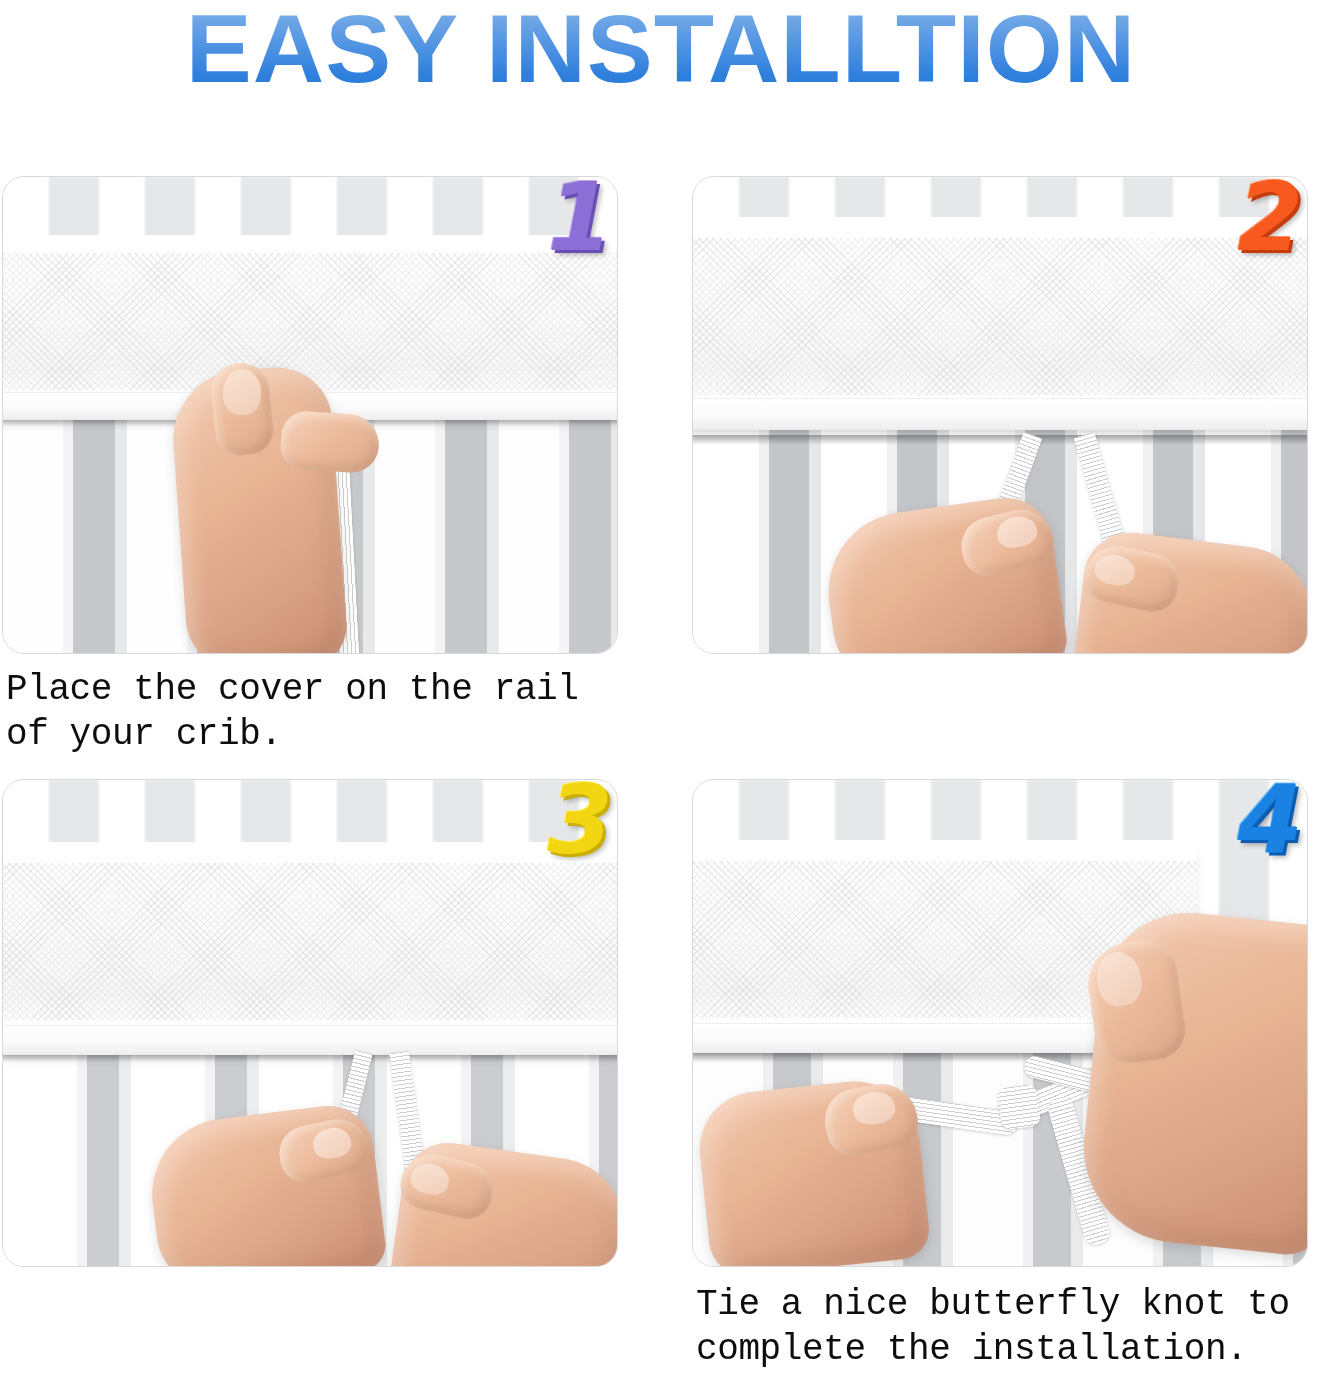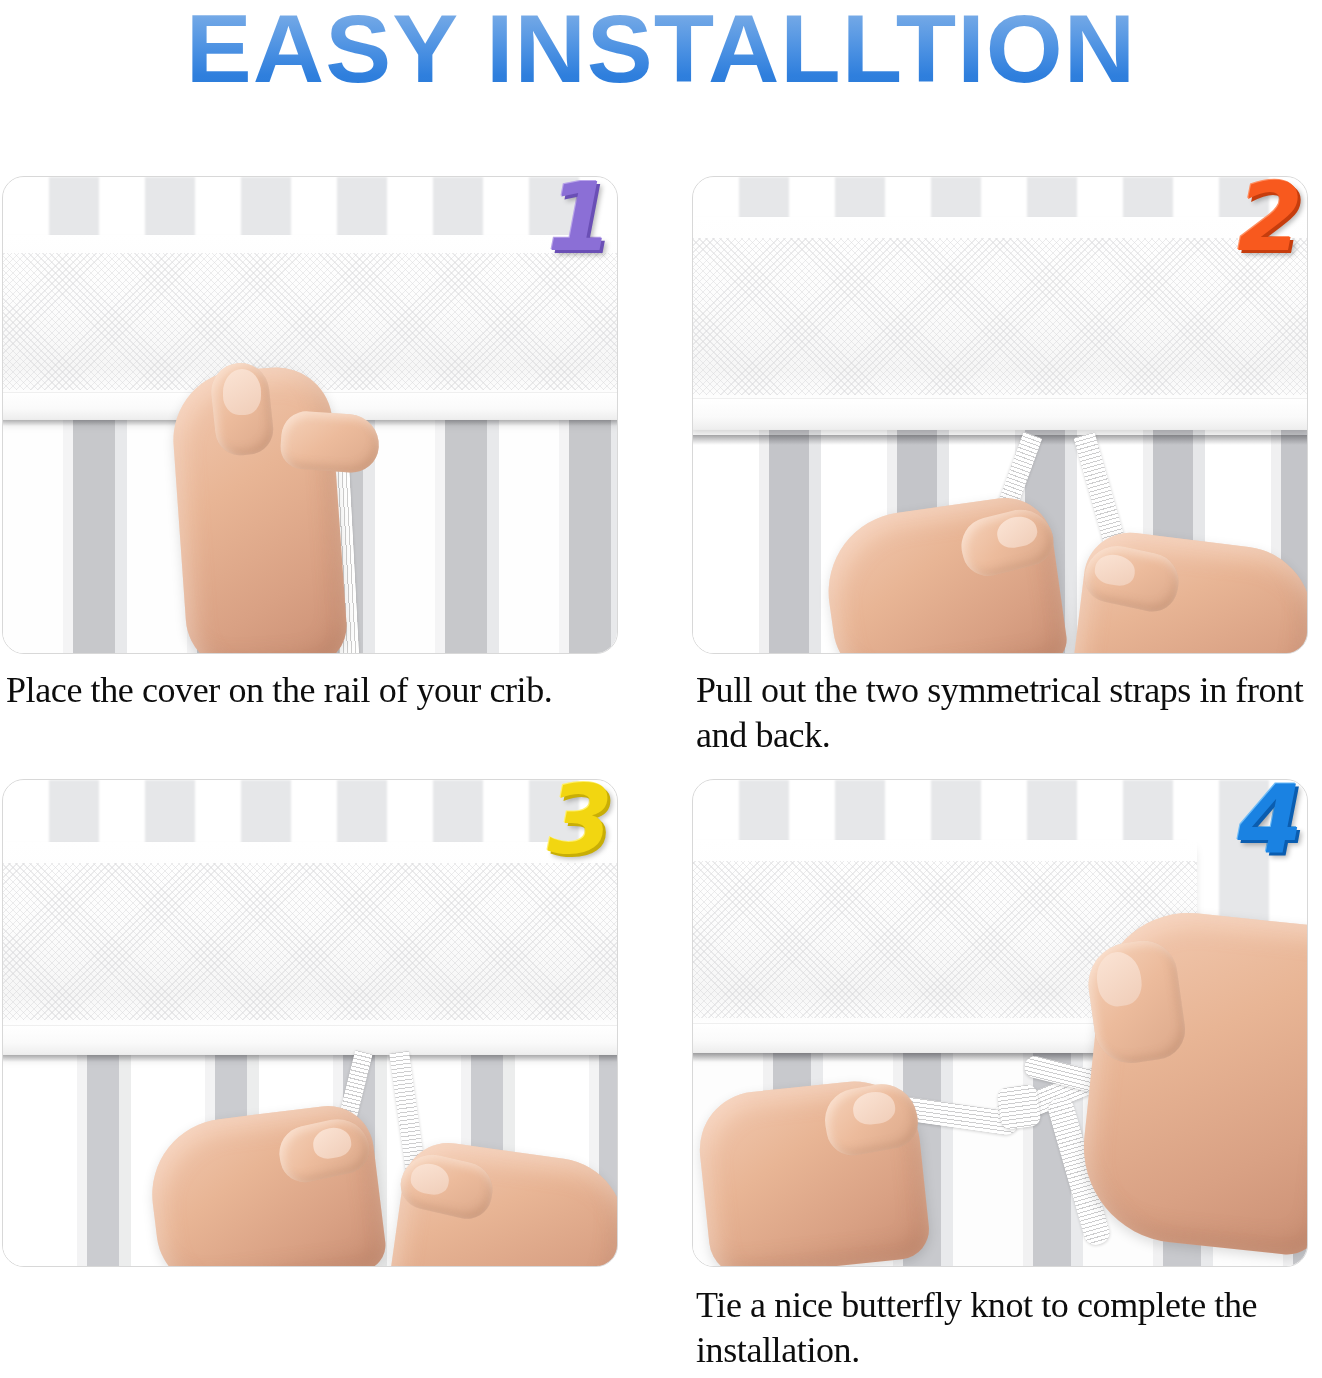--- a/index.html
+++ b/index.html
@@ -217,21 +217,21 @@
     line-height: 1;
     z-index: 40;
     user-select: none;
   }
   .badge-1 { color: #8b6fd6; text-shadow: 3px 3px 0 #6a4fb5, 5px 5px 5px rgba(0,0,0,0.28), -1px -1px 0 #b9a4ea; }
   .badge-2 { color: #f8591e; text-shadow: 3px 3px 0 #c63d0d, 5px 5px 5px rgba(0,0,0,0.28), -1px -1px 0 #ff8f61; }
   .badge-3 { color: #f2d611; text-shadow: 3px 3px 0 #c8ae06, 5px 5px 5px rgba(0,0,0,0.25), -1px -1px 0 #fff06a; }
   .badge-4 { color: #1a82e2; text-shadow: 3px 3px 0 #0a5db0, 5px 5px 5px rgba(0,0,0,0.28), -1px -1px 0 #6fbcf7; }
 
   .caption {
-    font-family: Liberation Serif, serif;
+    font-family: Liberation Mono, monospace;
     font-size: 36px;
     line-height: 1.24;
     color: #0d0d0d;
     margin: 14px 0 0 4px;
     width: 612px;
     letter-spacing: -0.4px;
   }
   .step-bottom .caption { margin-top: 16px; }
 </style>
 </head>
@@ -279,21 +279,20 @@
 
       <div class="hand" style="left:136px; top:330px; width:230px; height:170px; border-radius:80px 48px 24px 60px; transform:rotate(-8deg);"></div>
       <div class="finger" style="left:268px; top:336px; width:92px; height:58px; border-radius:30px 34px 26px 26px; transform:rotate(-14deg);"></div>
       <div class="nail" style="left:304px; top:340px; width:40px; height:30px; transform:rotate(-12deg);"></div>
 
       <div class="hand" style="left:386px; top:364px; width:232px; height:164px; border-radius:46px 72px 56px 26px; transform:rotate(7deg);"></div>
       <div class="finger" style="left:392px; top:372px; width:94px; height:58px; border-radius:34px 30px 26px 26px; transform:rotate(12deg);"></div>
       <div class="nail" style="left:402px; top:378px; width:40px; height:30px; transform:rotate(10deg);"></div>
       <div class="badge badge-2">2</div>
     </div>
-    <div class="caption">Pull out the two symmetrical straps in front and back.</div>
   </div>
 
   <div class="step step-bottom">
     <div class="photo step-p3">
       <div class="slats-far"></div>
       <div class="slats-near" style="height:56%;"></div>
       <div class="rail-shadow" style="top:272px;"></div>
       <div class="cover" style="top:62px; height:212px;">
         <div class="cover-lip" style="height:28px;"></div>
       </div>

